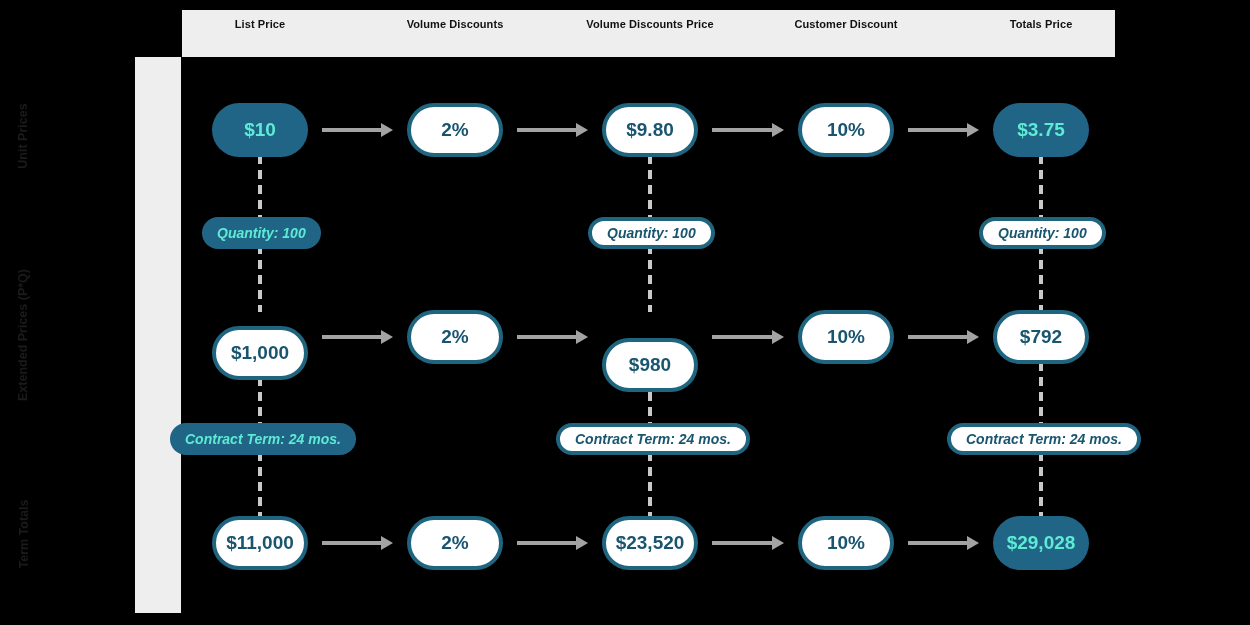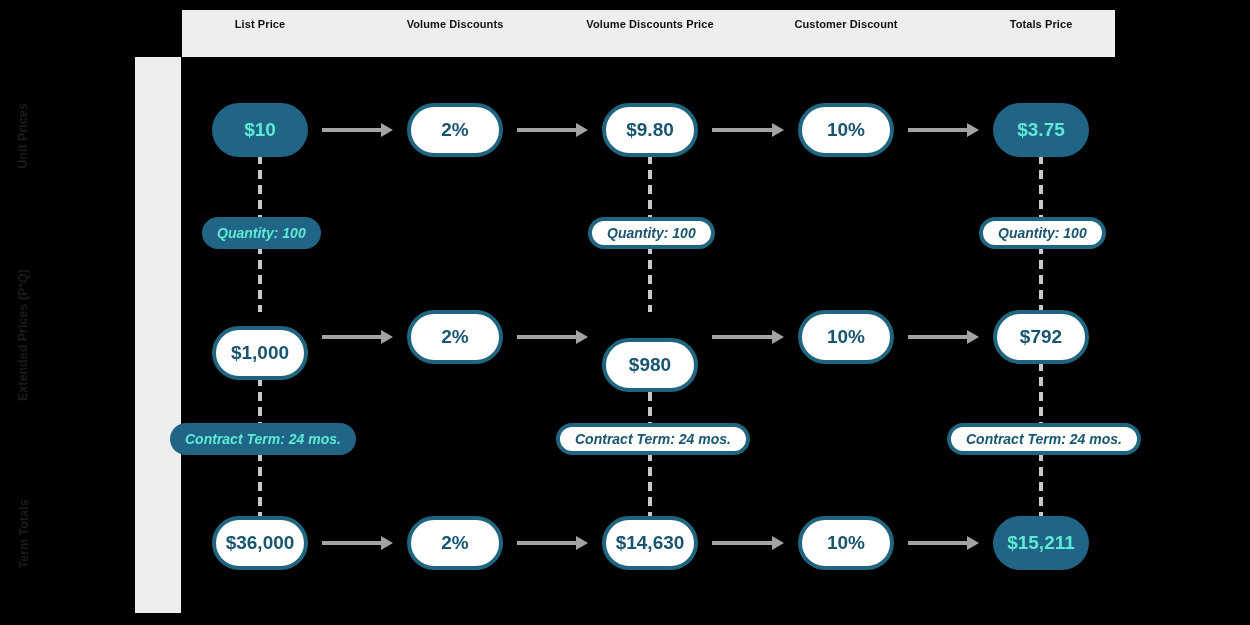--- a/index.html
+++ b/index.html
@@ -184,25 +184,25 @@
       <div class="pill node filled" style="left: 212px; top: 103px;">$10</div>
       <div class="pill node outlined" style="left: 407px; top: 103px;">2%</div>
       <div class="pill node outlined" style="left: 602px; top: 103px; text-align: center;">$9.80</div>
       <div class="pill node outlined" style="left: 798px; top: 103px;">10%</div>
       <div class="pill node filled" style="left: 993px; top: 103px;">$3.75</div>
       <div class="pill node outlined" style="left: 212px; top: 326px;">$1,000</div>
       <div class="pill node outlined" style="left: 407px; top: 310px;">2%</div>
       <div class="pill node outlined" style="left: 602px; top: 310px; margin-top: 28px;">$980</div>
       <div class="pill node outlined" style="left: 798px; top: 310px;">10%</div>
       <div class="pill node outlined" style="left: 993px; top: 310px;">$792</div>
-      <div class="pill node outlined" style="left: 212px; top: 516px;">$36,000</div>
+      <div class="pill node outlined" style="left: 212px; top: 516px;">$11,000</div>
       <div class="pill node outlined" style="left: 407px; top: 516px;">2%</div>
-      <div class="pill node outlined" style="left: 602px; top: 516px;">$14,630</div>
+      <div class="pill node outlined" style="left: 602px; top: 516px;">$23,520</div>
       <div class="pill node outlined" style="left: 798px; top: 516px;">10%</div>
-      <div class="pill node filled" style="left: 993px; top: 516px;">$15,211</div>
+      <div class="pill node filled" style="left: 993px; top: 516px;">$29,028</div>
       <div class="pill badge filled" style="top: 217px; left: 202px;">Quantity: 100</div>
       <div class="pill badge outlined" style="top: 217px; left: 588px;">Quantity: 100</div>
       <div class="pill badge outlined" style="top: 217px; left: 979px;">Quantity: 100</div>
       <div class="pill badge filled" style="top: 423px; left: 170px;">Contract Term: 24 mos.</div>
       <div class="pill badge outlined" style="top: 423px; left: 556px;">Contract Term: 24 mos.</div>
       <div class="pill badge outlined" style="top: 423px; left: 947px;">Contract Term: 24 mos.</div>
     </div>
 </div>
 
 </body></html>

